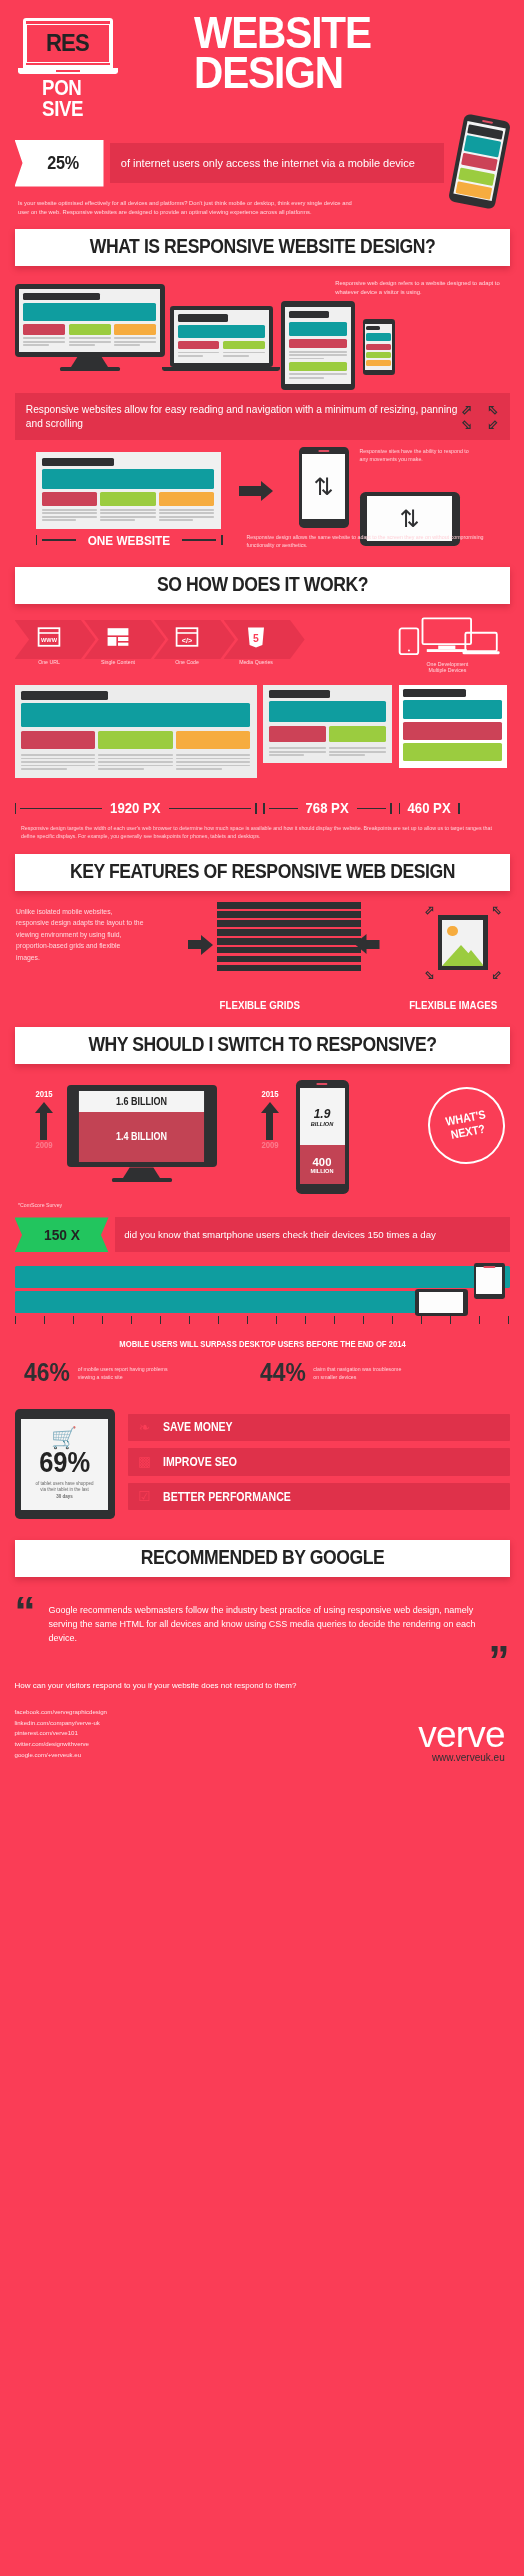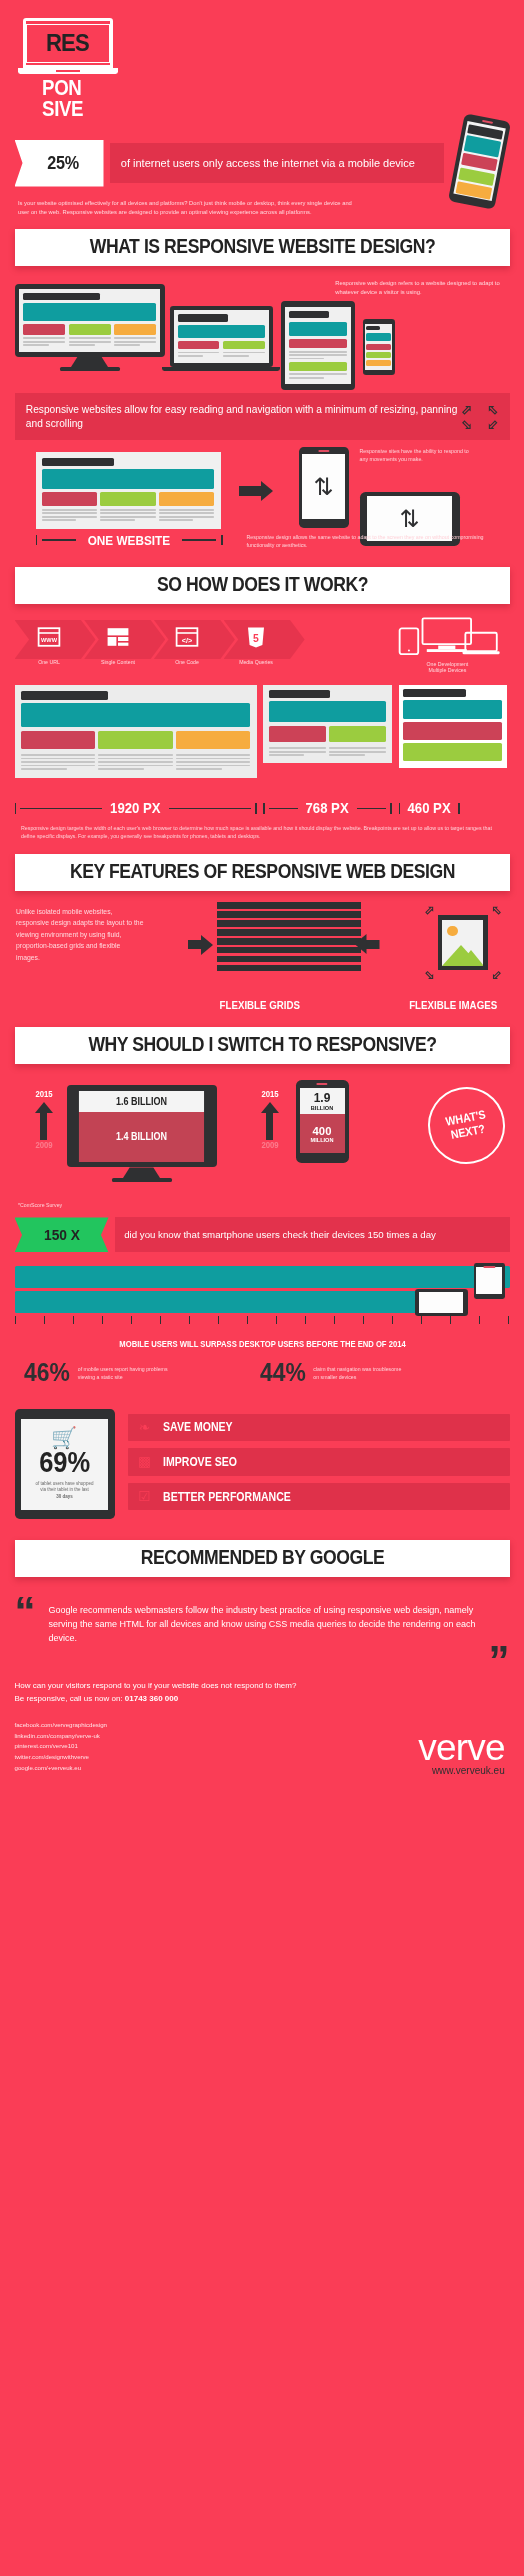--- a/index.html
+++ b/index.html
@@ -244,22 +244,22 @@
   .up-arrow { width:0;height:0;border-left:9px solid transparent;border-right:9px solid transparent;border-bottom:11.3px solid #2f3032; margin:0 auto;}
   .up-stem { width:7.3px; height:27.4px; background:#2f3032; margin:0 auto;}
   .desk { position:absolute; left: 52px; top: 9.7px; width: 150px;}
   .desk .bez { background:#2f3032; border-radius:4px; padding:5.6px; }
   .desk .s1 { background:#f4f4f4; height:21px; display:flex;align-items:center;justify-content:center;
               color:#232323; font-size:10px; font-weight:bold; transform:scaleX(.9);}
   .desk .s2 { background:#c24354; height:50px; display:flex;align-items:center;justify-content:center;
               color:#fff; font-size:10px; font-weight:bold; transform:scaleX(.9);}
   .mob { position:absolute; left: 281px; top: 4.8px; width: 53px;}
   .mob .bez { background:#2f3032; border-radius:5.6px; padding: 8px 4px 9.7px; position:relative;}
-  .mob .s1 { background:#f4f4f4; height:26px; display:flex;flex-direction:column;align-items:center;justify-content:center;
-             color:#232323; font-weight:bold;}
+  .mob .s1 { background:#f4f4f4; height:57px; display:flex;flex-direction:column;align-items:center;justify-content:center;
+             color:#232323; font-weight:bold;font-style:italic;}
   .mob .s2 { background:#c24354; height:39px; display:flex;flex-direction:column;align-items:center;justify-content:center;
              color:#fff; font-weight:bold;}
   .whats { position:absolute; right: 4.8px; top: 11.3px; width: 77px; height: 77px;
            border: 2px solid #fff; border-radius: 50%;
            display:flex; flex-direction:column; align-items:center; justify-content:center;
            transform: rotate(-11deg); }
   .whats span { font-size:12px; font-weight:bold; transform:scaleX(.88); line-height:1.1;}
   .ws-caps { position:relative; margin: 0 14.5px; height: 13px;}
   .ws-caps h4 { position:absolute; font-size: 7.7px; font-weight:bold; transform:scaleX(.9);}
   .survey { margin: 3.2px 18px 0; font-size: 5.2px; color:#ffd2d9; }
@@ -337,20 +337,24 @@
           <div class="laptop-inner">
             <div class="res-text cond">RES</div>
           </div>
         </div>
         <div class="laptop-base">
             <div class="laptop-notch"></div>
           </div>
       </div>
       <div class="pon cond">PON</div>
       <div class="sive cond">SIVE</div>
+    </div>
+    <div class="title-block">
+      <h1 class="cond">WEBSITE</h1>
+      <h1 class="cond">DESIGN</h1>
     </div>
   </div>
 
   <div class="stat-row">
     <div class="ribbon">
       <span class="cond">25%</span>
     </div>
     <div class="stat-text">of internet users only access the internet via a mobile device</div>
     <div class="phone-tilt">
       <div class="top-speaker"></div>
@@ -903,23 +907,20 @@
     <div class="quote-body">
       <span class="qmark" style="left:0;top:11.3px">“</span>
       <p>Google recommends webmasters follow the industry best practice of using responsive web design, namely serving the same HTML for all devices and know using CSS media queries to decide the rendering on each device.</p>
       <span class="qmark" style="right:0;bottom:-8px">”</span>
     </div>
   </div>
 
   <div class="footer">
     <div class="cta">
       <div>How can your visitors respond to you if your website does not respond to them?</div>
-      <div>
-        <span>Be responsive, call us now on: </span><b>01743 360 000</b>
-      </div>
     </div>
     <div class="social">
       <div>facebook.com/vervegraphicdesign</div>
       <div>linkedin.com/company/verve-uk</div>
       <div>pinterest.com/verve101</div>
       <div>twitter.com/designwithverve</div>
       <div>google.com/+verveuk.eu</div>
     </div>
     <div class="verve">verve</div>
     <div class="verve-url">www.verveuk.eu</div>

